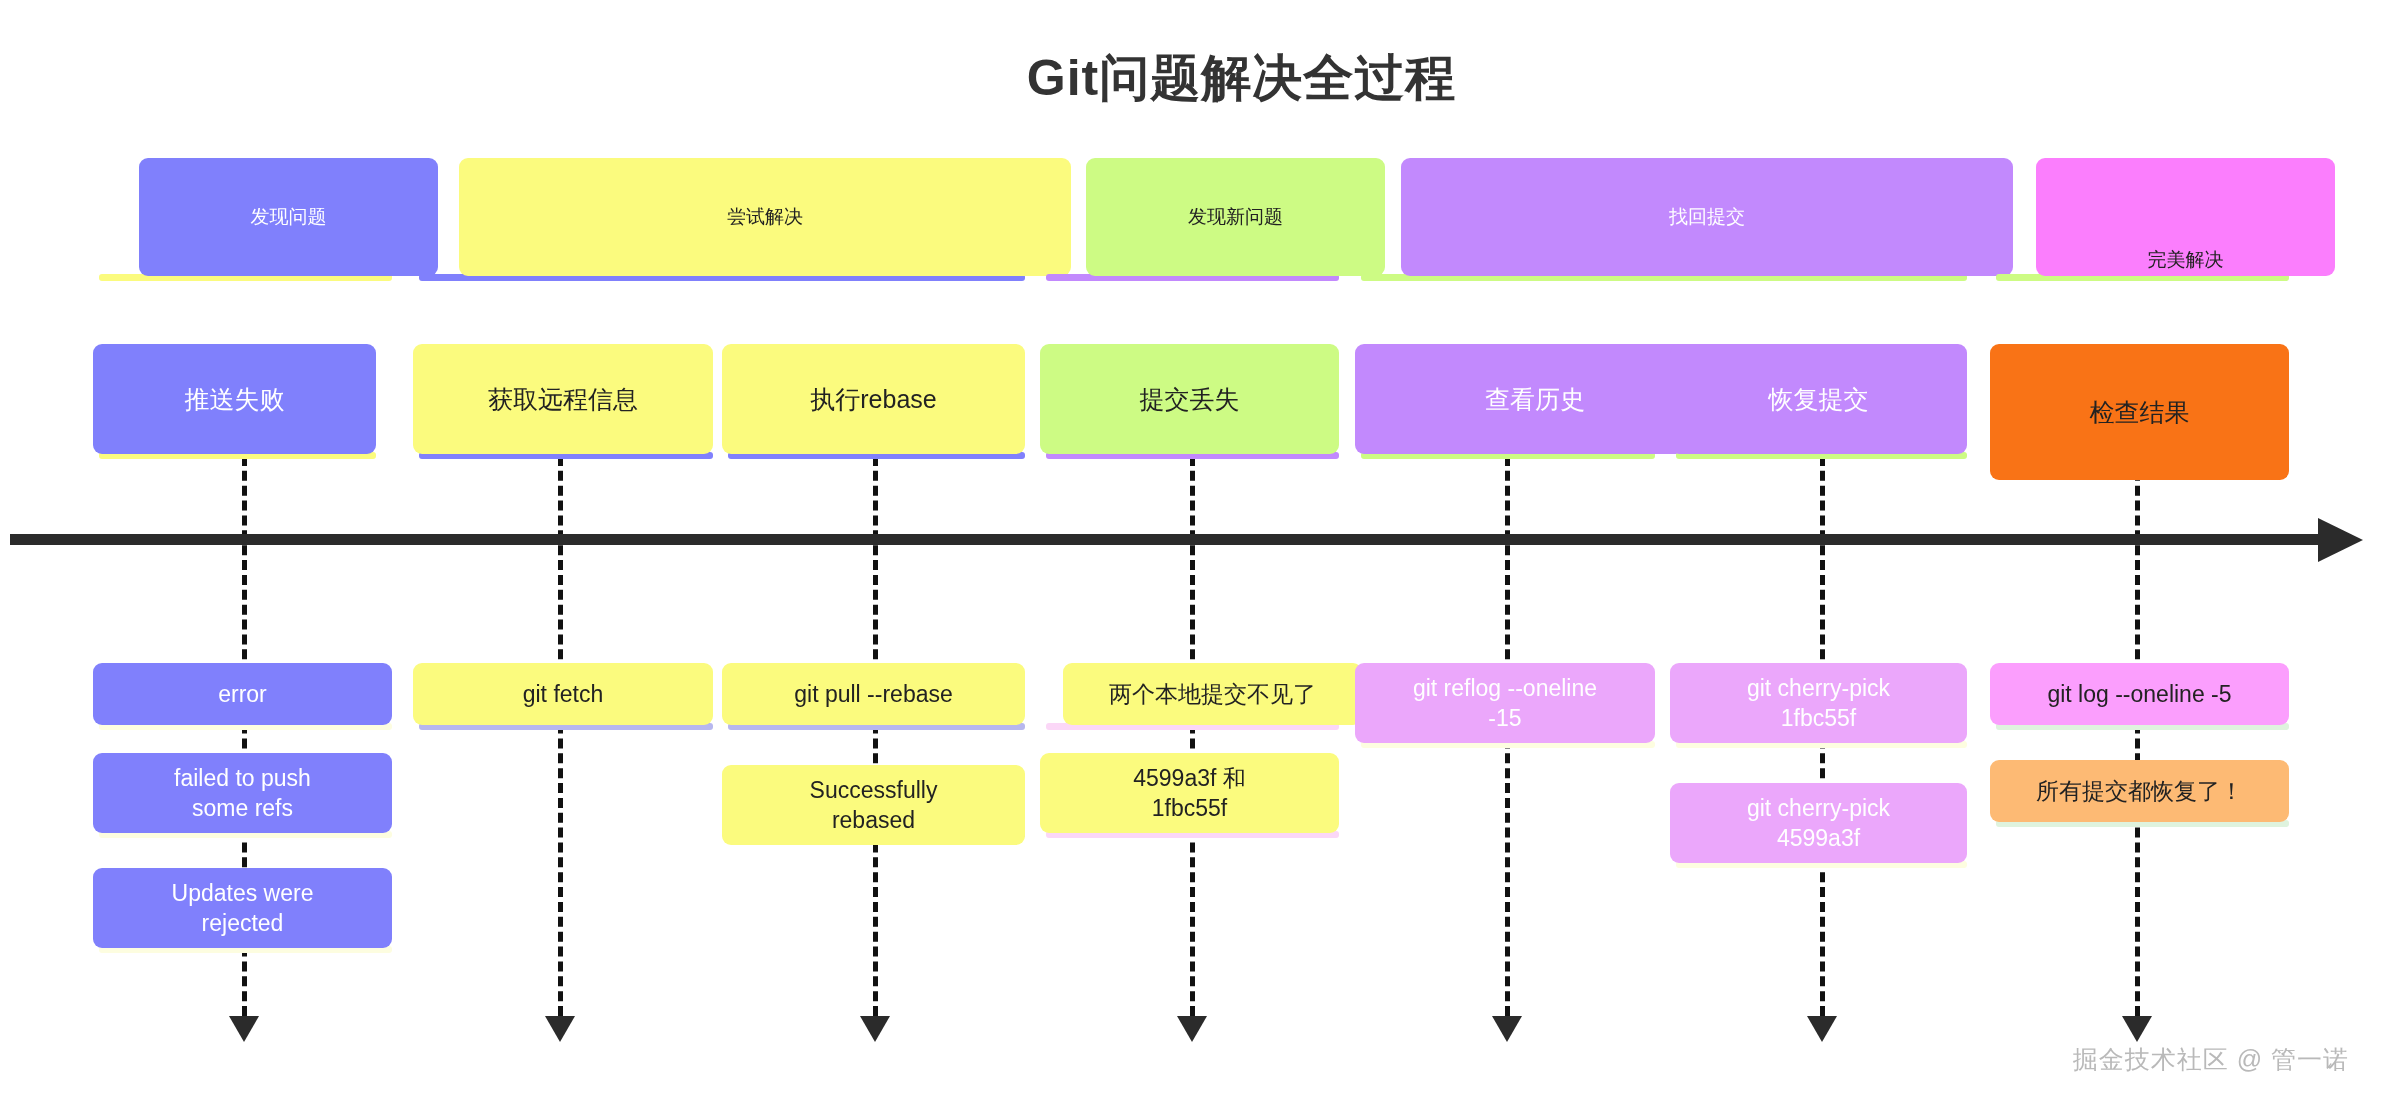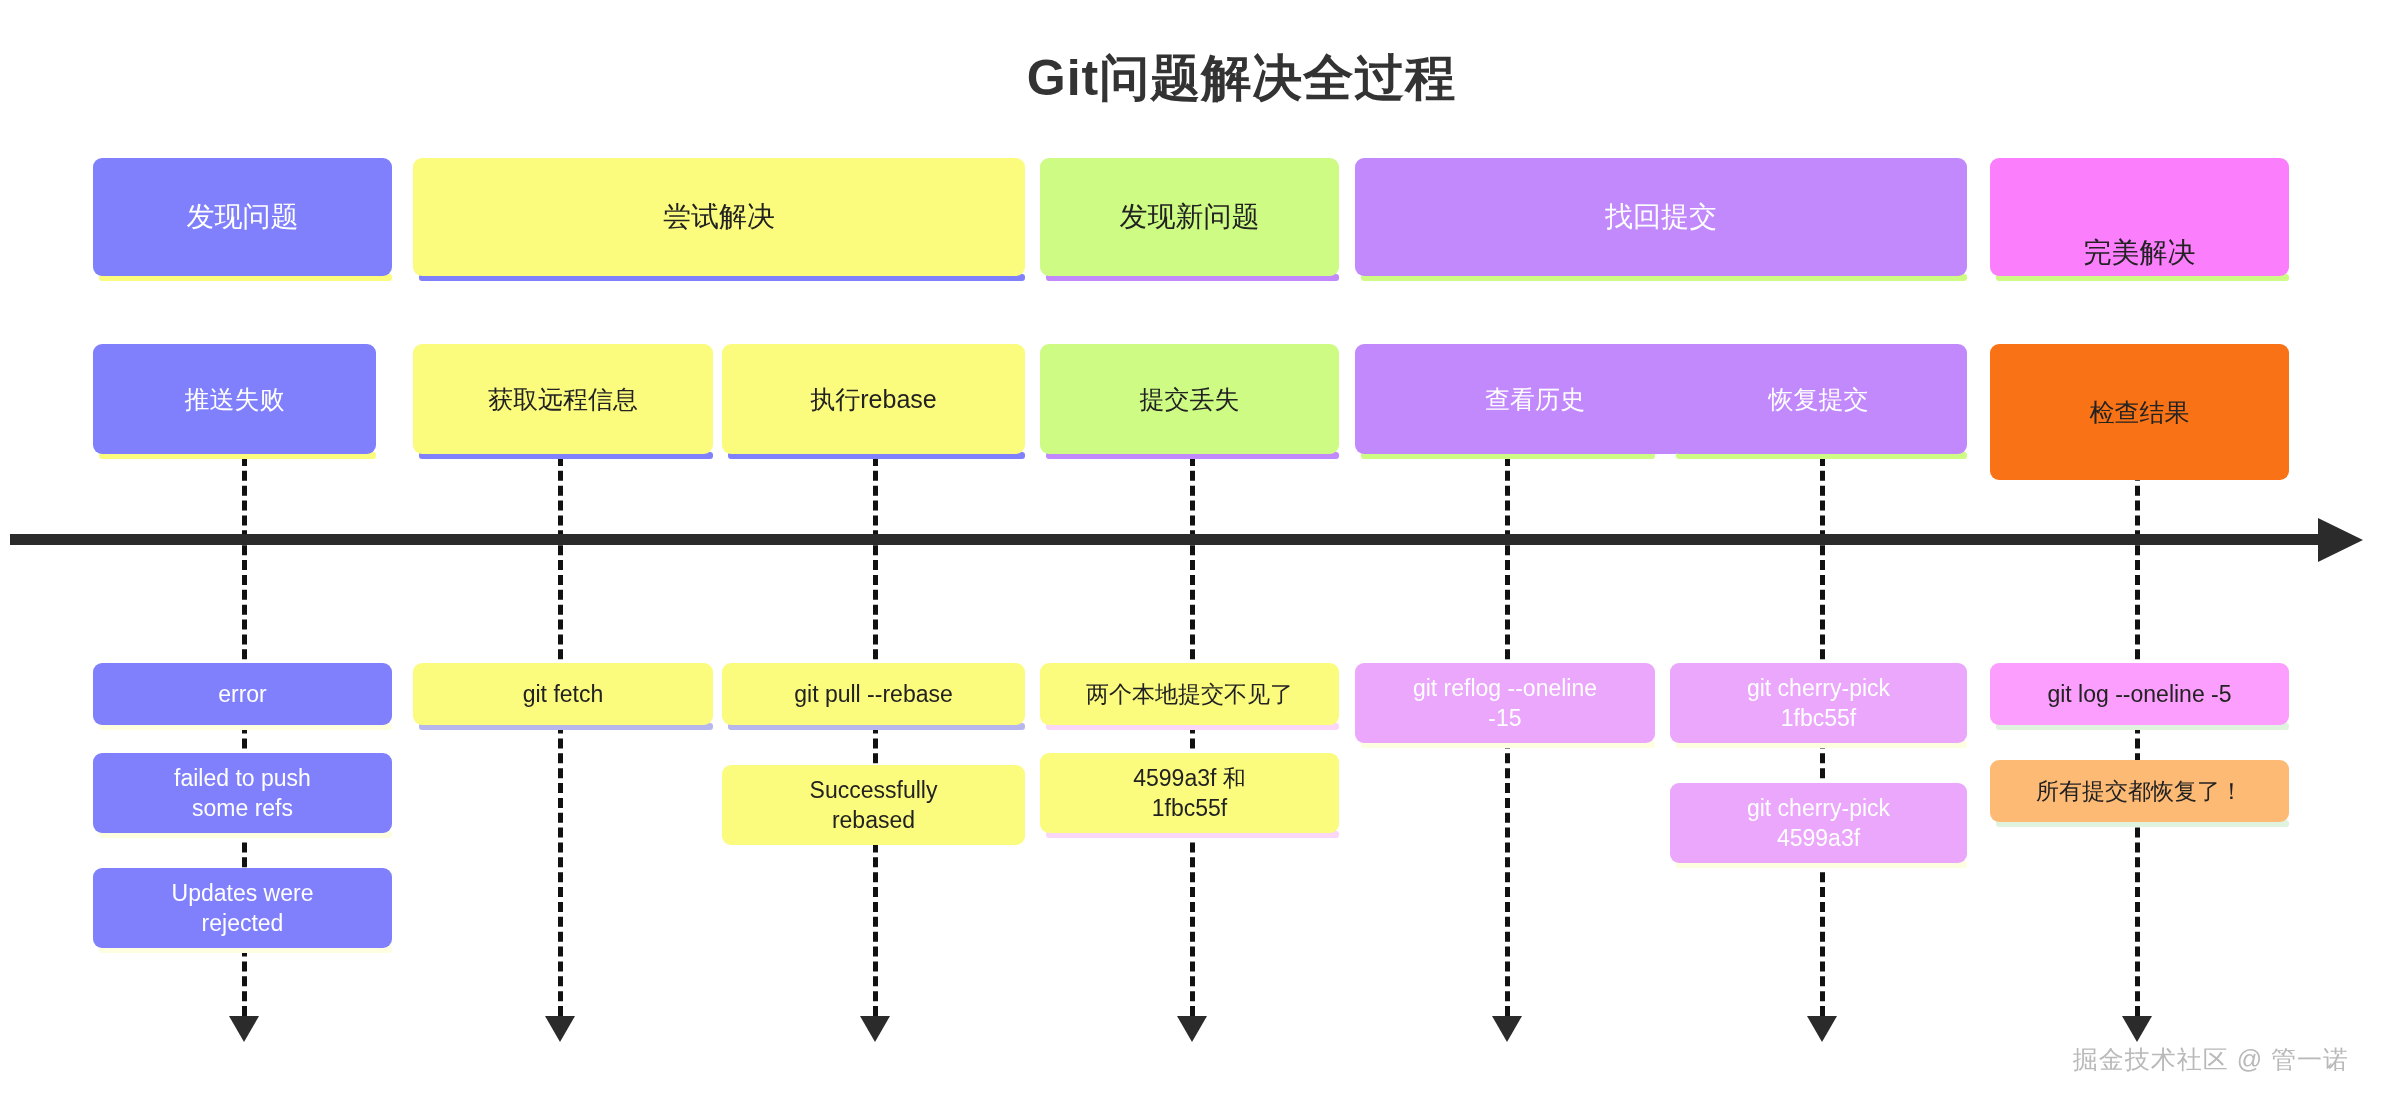--- a/index.html
+++ b/index.html
@@ -40,21 +40,22 @@
     border-radius: 9px;
     display: flex;
     align-items: center;
     justify-content: center;
     text-align: center;
     padding: 4px 10px;
     line-height: 1.32;
     white-space: pre-line;
   }
   .card.phase {
-    font-size: 28px;
+    font-size: 19px;
+    margin-left: 46px;
   }
   .card.stage {
     font-size: 25px;
   }
   .card.detail {
     font-size: 23px;
   }
   .shadowline {
     position: absolute;
     border-radius: 3px;
@@ -167,21 +168,21 @@
       <div class="card detail" style="left: 93px; top: 868px; width: 299px; height: 80px; background: rgb(128, 128, 252); color: rgb(255, 255, 255);"><span>Updates were
 rejected</span></div>
       <div class="shadowline" style="left: 419px; top: 723px; width: 294px; background: rgb(183, 183, 238);"></div>
       <div class="card detail" style="left: 413px; top: 663px; width: 300px; height: 62px; background: rgb(251, 251, 126); color: rgb(34, 34, 34);"><span>git fetch</span></div>
       <div class="shadowline" style="left: 728px; top: 723px; width: 297px; background: rgb(183, 183, 238);"></div>
       <div class="card detail" style="left: 722px; top: 663px; width: 303px; height: 62px; background: rgb(251, 251, 126); color: rgb(34, 34, 34);"><span>git pull --rebase</span></div>
       <div class="shadowline" style="left: 728px; top: 831px; width: 297px; background: rgb(183, 183, 238);"></div>
       <div class="card detail" style="left: 722px; top: 753px; width: 303px; height: 80px; background: rgb(251, 251, 126); color: rgb(34, 34, 34); margin-top: 12px;"><span>Successfully
 rebased</span></div>
       <div class="shadowline" style="left: 1046px; top: 723px; width: 293px; background: rgb(251, 215, 247);"></div>
-      <div class="card detail" style="left: 1040px; top: 663px; width: 299px; height: 62px; background: rgb(251, 251, 126); color: rgb(34, 34, 34);"><span>两个本地提交不见了</span></div>
+      <div class="card detail" style="left: 1063px; top: 663px; width: 299px; height: 62px; background: rgb(251, 251, 126); color: rgb(34, 34, 34);"><span>两个本地提交不见了</span></div>
       <div class="shadowline" style="left: 1046px; top: 831px; width: 293px; background: rgb(251, 215, 247);"></div>
       <div class="card detail" style="left: 1040px; top: 753px; width: 299px; height: 80px; background: rgb(251, 251, 126); color: rgb(34, 34, 34);"><span>4599a3f 和
 1fbc55f</span></div>
       <div class="shadowline" style="left: 1361px; top: 741px; width: 294px; background: rgb(253, 253, 224);"></div>
       <div class="card detail" style="left: 1355px; top: 663px; width: 300px; height: 80px; background: rgb(235, 167, 251); color: rgb(255, 255, 255);"><span>git reflog --oneline
 -15</span></div>
       <div class="shadowline" style="left: 1676px; top: 741px; width: 291px; background: rgb(253, 253, 224);"></div>
       <div class="card detail" style="left: 1670px; top: 663px; width: 297px; height: 80px; background: rgb(235, 167, 251); color: rgb(255, 255, 255);"><span>git cherry-pick
 1fbc55f</span></div>
       <div class="shadowline" style="left: 1676px; top: 861px; width: 291px; background: rgb(253, 253, 224);"></div>

